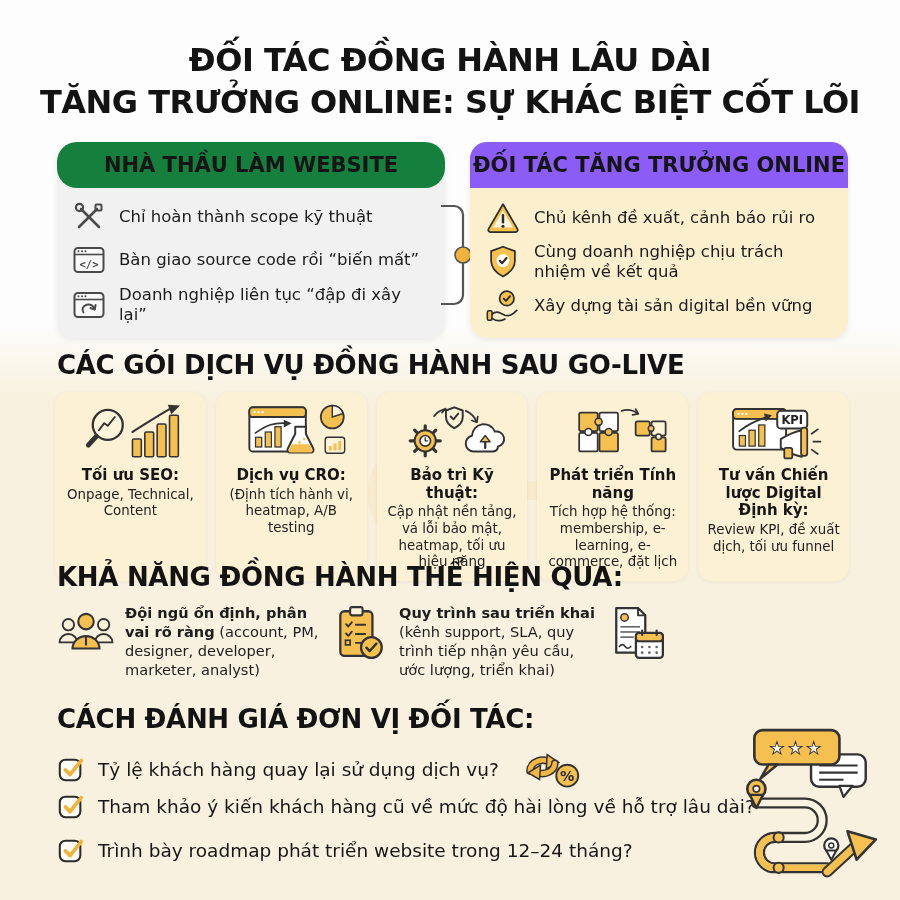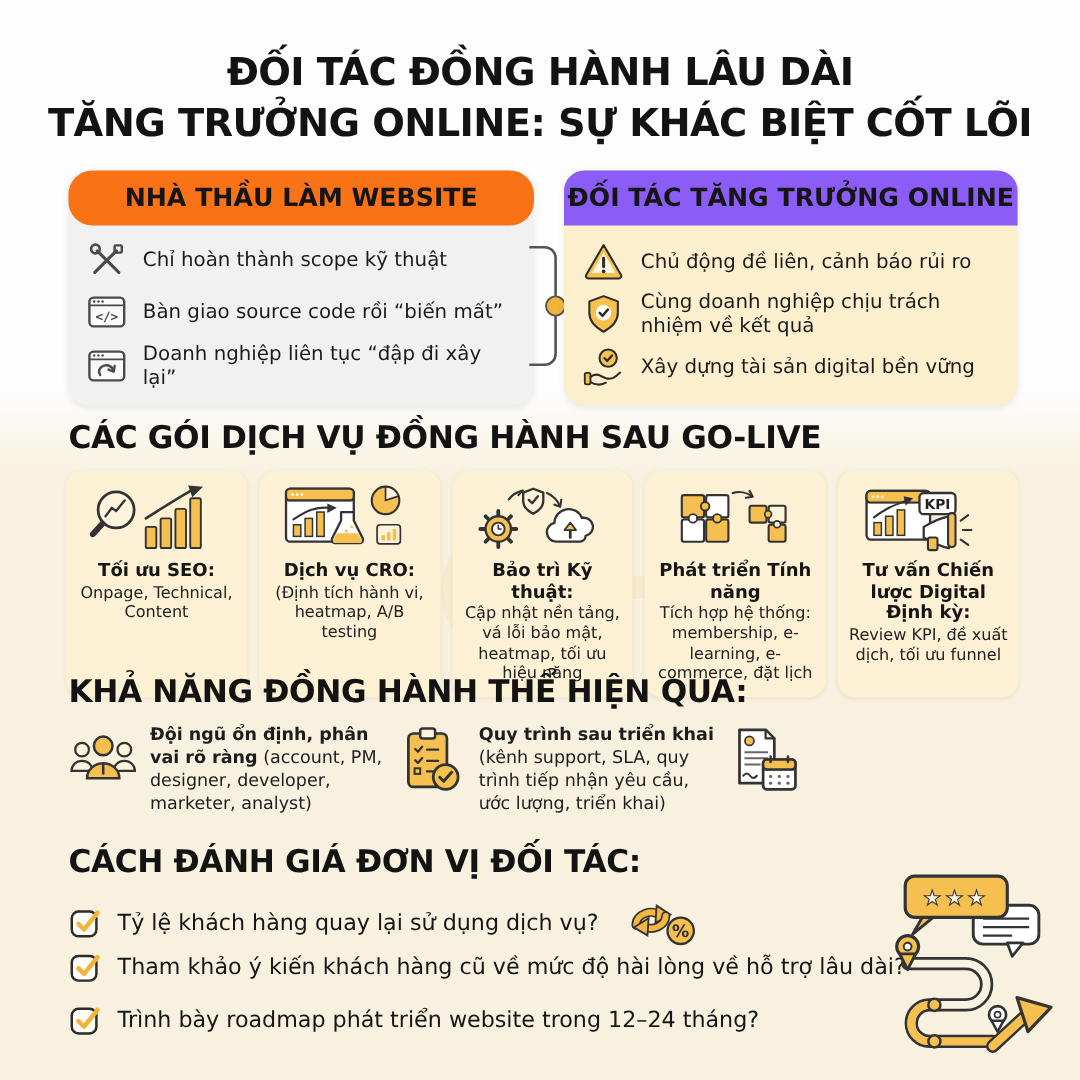--- a/index.html
+++ b/index.html
@@ -32,40 +32,40 @@
   }
 
   
   .box{ position:absolute; top:142px; border-radius:17px; }
   .box-contractor{ left:57px; width:388px; height:196px; background:#f1f1f1; box-shadow:0 2px 6px rgba(0,0,0,0.08); }
   .box-partner{ left:470px; width:378px; height:196px; background:#fcefce; box-shadow:0 2px 6px rgba(0,0,0,0.08); }
   .box-head{
     height:46px; border-radius:17px 17px 0 0; display:flex; align-items:center; justify-content:center;
     font-size:21px; font-weight:800; color:#151515;
   }
-  .box-contractor .box-head{ background:#f97316;border-radius:20px; }
+  .box-contractor .box-head{ background:#15803d;border-radius:20px; }
   .box-partner .box-head{ background:#8b5cf6; }
   .box-body{ height:150px; display:flex; flex-direction:column; justify-content:space-around; padding:8px 14px 10px 14px; }
   .box-row{ display:flex; align-items:center; gap:12px; }
   .box-row .txt{ font-size:16.5px; line-height:1.2; color:#1b1b1b; }
   .ic36{ width:36px; height:36px; flex:0 0 36px; }
   .ic38{ width:38px; height:38px; flex:0 0 38px; }
 
   .connector{ position:absolute; left:441px; top:196px; width:56px; height:128px; }
 
   
   .sec-head{ position:absolute; left:57px; font-size:26px; font-weight:800; color:#131313; letter-spacing:-0.3px; }
 
   
   .cards{ position:absolute; left:55px; top:392px; width:794px; display:grid; grid-template-columns:repeat(5,1fr); gap:10px; }
   .card{
     background:#fcf1d4; border-radius:14px; padding:10px 6px 10px 6px; text-align:center; min-height:160px;
     box-shadow:0 1px 4px rgba(0,0,0,0.06);
   }
-  .card-icon{ height:60px; display:flex; align-items:center; justify-content:flex-start; }
+  .card-icon{ height:60px; display:flex; align-items:center; justify-content:flex-end; }
   .card-title{ font-size:15px; font-weight:800; margin-top:5px; line-height:1.18; color:#161616; }
   .card-desc{ font-size:13.4px; line-height:1.24; margin-top:2px; color:#222; }
 
   
   .caps{ position:absolute; left:57px; top:604px; width:792px; display:grid; grid-template-columns:268px 272px 240px; gap:6px; }
   .cap-item{ display:flex; gap:10px; align-items:flex-start; }
   .cap-icon{ width:58px; height:58px; flex:0 0 58px; }
   .cap-text{ font-size:14.6px; line-height:1.3; color:#1d1d1d; }
   .cap-text b{ font-weight:700; }
 
@@ -140,21 +140,21 @@
     <div class="box box-partner">
       <div class="box-head">ĐỐI TÁC TĂNG TRƯỞNG ONLINE</div>
       <div class="box-body">
         <div class="box-row">
           <svg class="ic38" viewBox="0 0 40 40">
             <path d="M20,5.5 L35.2,31.5 a2.2,2.2 0 0 1 -1.9,3.3 H6.7 a2.2,2.2 0 0 1 -1.9,-3.3 Z" fill="#f6c14d" stroke="#2b2b2b" stroke-width="1.8" stroke-linejoin="round"></path>
             <path d="M20,12 L30.5,30 H9.5 Z" fill="#fdf6e3" stroke="none"></path>
             <line x1="20" y1="17" x2="20" y2="24.5" stroke="#2b2b2b" stroke-width="2.6" stroke-linecap="round"></line>
             <circle cx="20" cy="28.6" r="1.6" fill="#2b2b2b"></circle>
           </svg>
-          <div class="txt">Chủ động đề liên, cảnh báo rủi ro</div>
+          <div class="txt">Chủ kênh đề xuất, cảnh báo rủi ro</div>
         </div>
         <div class="box-row">
           <svg class="ic38" viewBox="0 0 40 40">
             <path d="M20,4 l12.5,4.6 v10 c0,8.2 -5.8,13 -12.5,16.6 c-6.7,-3.6 -12.5,-8.4 -12.5,-16.6 v-10 Z" fill="#f6c14d" stroke="#2b2b2b" stroke-width="1.8" stroke-linejoin="round"></path>
             <circle cx="20" cy="18.5" r="6.8" fill="#fffdf6"></circle>
             <path d="M16.6,18.7 l2.5,2.5 4.6,-5.4" fill="none" stroke="#2b2b2b" stroke-width="2.2" stroke-linecap="round" stroke-linejoin="round"></path>
           </svg>
           <div class="txt">Cùng doanh nghiệp chịu trách nhiệm về kết quả</div>
         </div>
         <div class="box-row">

